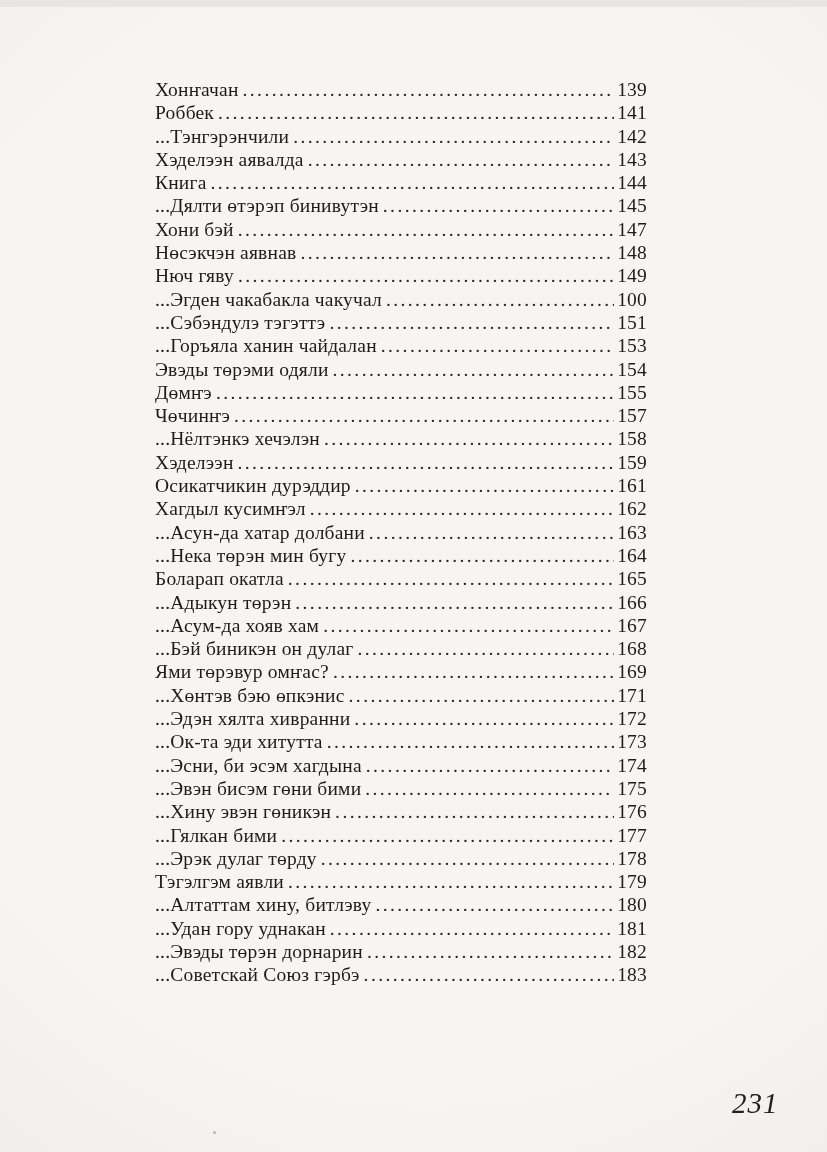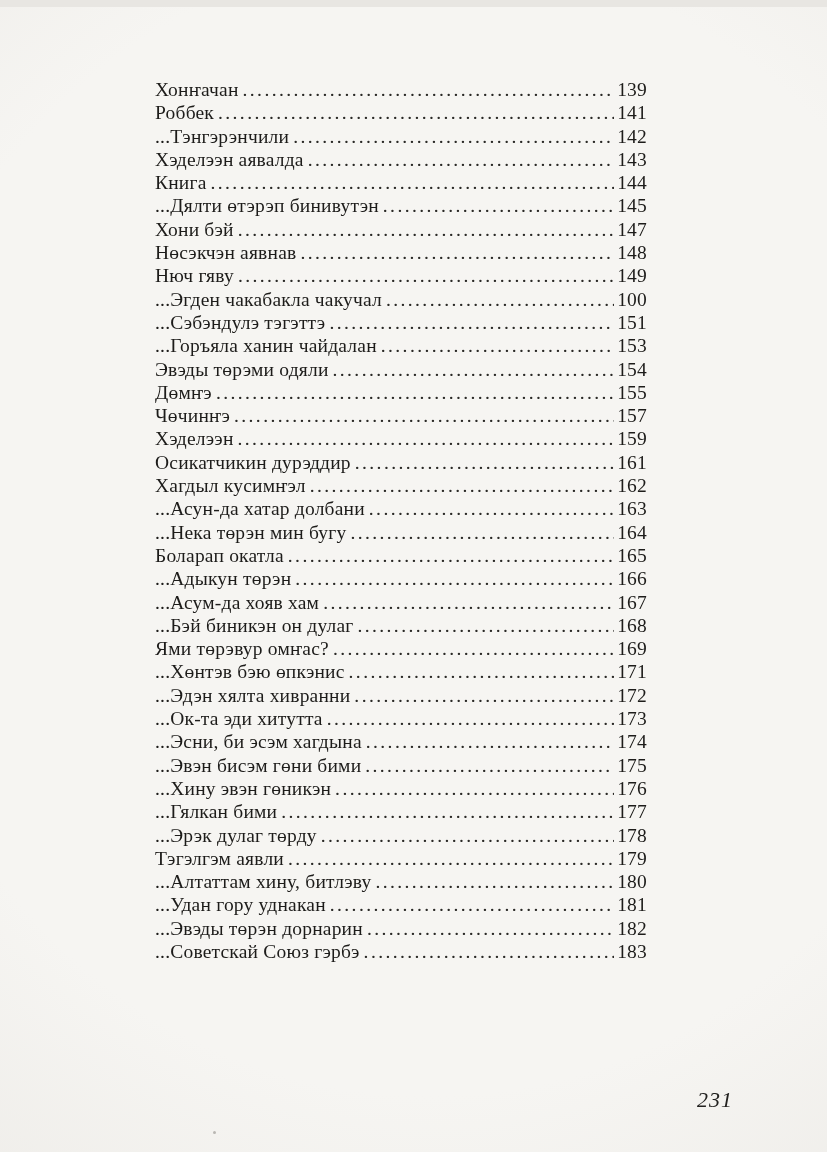--- a/index.html
+++ b/index.html
@@ -48,22 +48,22 @@
     font-size: 19.5px;
     color: #2a2926;
   }
   .entry .pagenum {
     flex: 0 0 auto;
     text-align: center;
   }
   .folio {
     position: absolute;
     top: 1080px;
-    left: 697px;
-    font-size: 22px;
+    left: 732px;
+    font-size: 29px;
     font-style: italic;
     letter-spacing: 1px;
     color: #22211f;
   }
   
   .speck {
     position: absolute;
     left: 213px;
     top: 1124px;
     width: 3px;
@@ -163,20 +163,25 @@
     <span class="pagenum">155</span>
   </div>
 
 
   <div class="entry">
     <span class="title">Чөчинҥэ</span>
     <span class="dots"></span>
     <span class="pagenum">157</span>
   </div>
 
+  <div class="entry">
+    <span class="title">...Нёлтэнкэ хечэлэн</span>
+    <span class="dots"></span>
+    <span class="pagenum">158</span>
+  </div>
 
   <div class="entry">
     <span class="title">Хэделээн</span>
     <span class="dots"></span>
     <span class="pagenum">159</span>
   </div>
 
   <div class="entry">
     <span class="title">Осикатчикин дурэддир</span>
     <span class="dots"></span>

